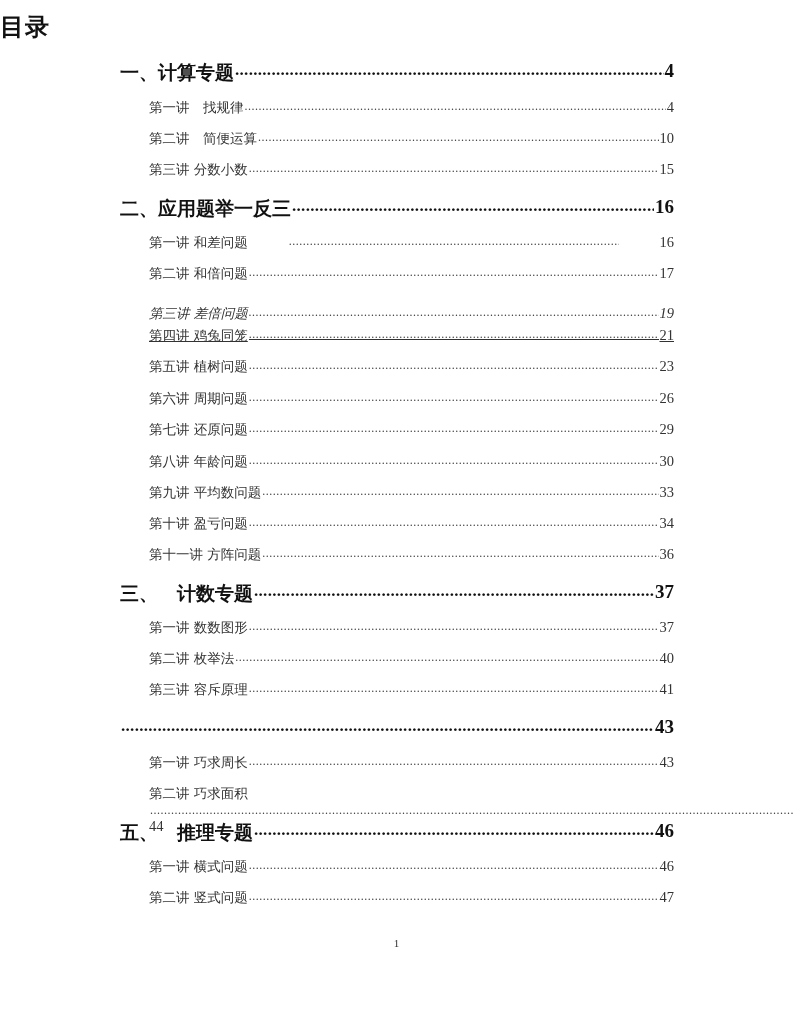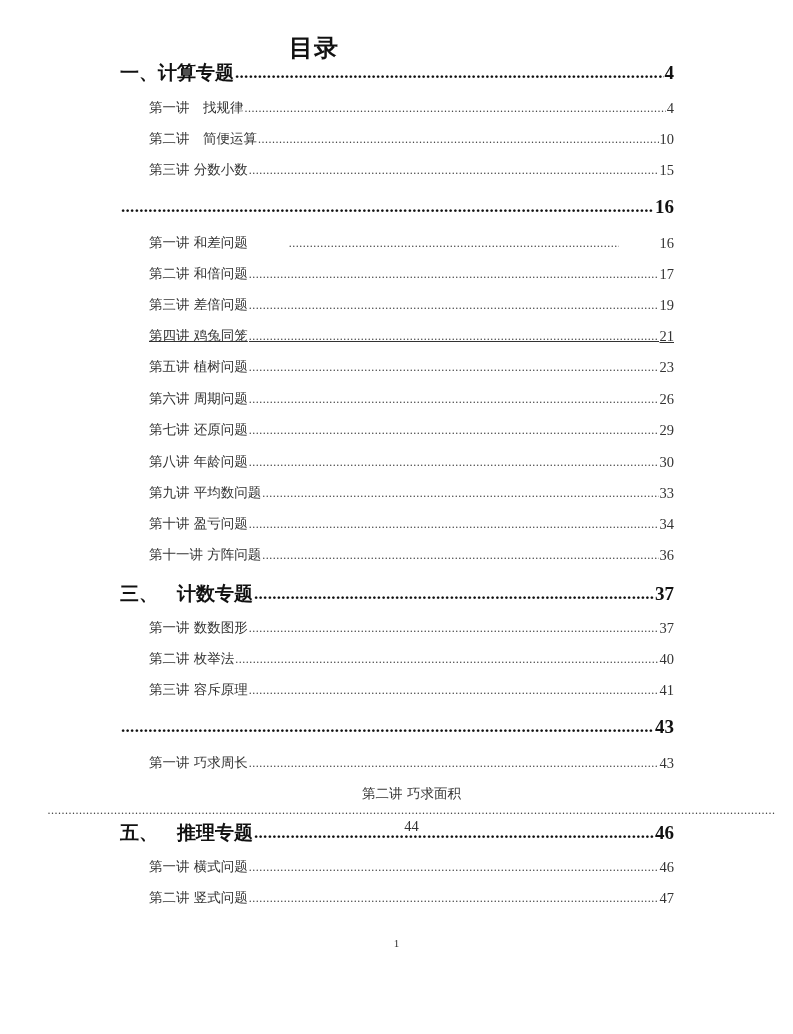--- a/index.html
+++ b/index.html
@@ -1,22 +1,22 @@
 <!DOCTYPE html>
 <html><head>
 <meta charset="utf-8">
 <style>
   html, body { margin: 0; padding: 0; background: #ffffff; }
   body { width: 793px; height: 1034px; position: relative; overflow: hidden;
          font-family: "Liberation Serif", "DejaVu Serif", serif; color: #222; }
-  .title { position: absolute; top: 32px; left: 0; width: 628px; text-align: center;
+  .title { position: absolute; top: 11px; left: 0; width: 628px; text-align: left;
            font-family: "DejaVu Sans", "Liberation Sans", sans-serif; font-weight: bold;
            font-size: 24px; color: #111; letter-spacing: 1px; }
   .toc { position: absolute; left: 0; top: 0; width: 793px; }
-  .row { position: absolute; display: flex; align-items: center; white-space: nowrap; }
+  .row { position: absolute; display: flex; align-items: flex-start; white-space: nowrap; }
   .row.chapter { left: 120px; width: 554px; font-size: 19px; font-weight: bold; color: #111;
                  font-family: "DejaVu Sans", "Liberation Sans", sans-serif; }
   .row.chapter .num { font-family: "Liberation Serif", serif; font-weight: bold; font-size: 19px; }
   .row.lesson { left: 149px; width: 525px; font-size: 14px; color: #333;
                 font-family: "DejaVu Serif", "Liberation Serif", serif; }
   .row.lesson .label { font-size: 13.5px; }
   .row.lesson .num { font-family: "Liberation Serif", serif; font-size: 14.5px; }
   .leader { flex: 1; overflow: hidden; margin: 0 1px; }
   .leader::before { content: "................................................................................................................................................................................................................"; }
   .row.chapter .leader { font-family: "Liberation Serif", serif; font-size: 17px; letter-spacing: 0.3px; }
@@ -46,34 +46,35 @@
     <span class="leader"></span>
     <span class="num">10</span>
   </div>
   <div class="row lesson" style="top:161px;">
     <span class="label">第三讲 分数小数</span>
     <span class="leader"></span>
     <span class="num">15</span>
   </div>
 
   <div class="row chapter" style="top:196px;">
+    <span class="label">二、应用题举一反三</span>
     <span class="leader"></span>
     <span class="num">16</span>
   </div>
   <div class="row lesson" style="top:234px;gap:40px;">
     <span class="label">第一讲 和差问题</span>
     <span class="leader"></span>
     <span class="num">16</span>
   </div>
   <div class="row lesson" style="top:265px;">
     <span class="label">第二讲 和倍问题</span>
     <span class="leader"></span>
     <span class="num">17</span>
   </div>
-  <div class="row lesson" style="top:296px;">
+  <div class="row lesson" style="top:305px;font-style:italic;">
     <span class="label">第三讲 差倍问题</span>
     <span class="leader"></span>
     <span class="num">19</span>
   </div>
   <div class="row lesson" style="top:327px;text-decoration:underline;">
     <span class="label">第四讲 鸡兔同笼</span>
     <span class="leader"></span>
     <span class="num">21</span>
   </div>
   <div class="row lesson" style="top:358px;">

